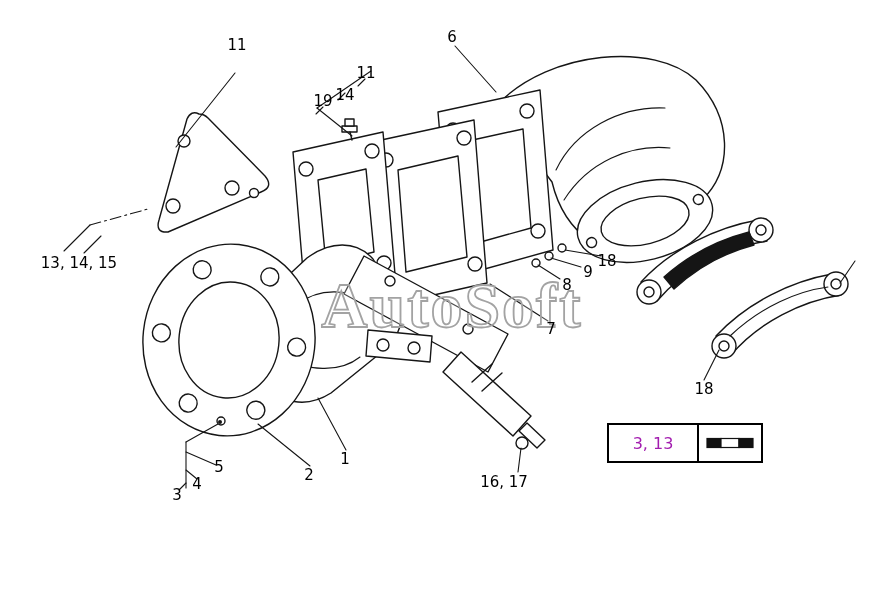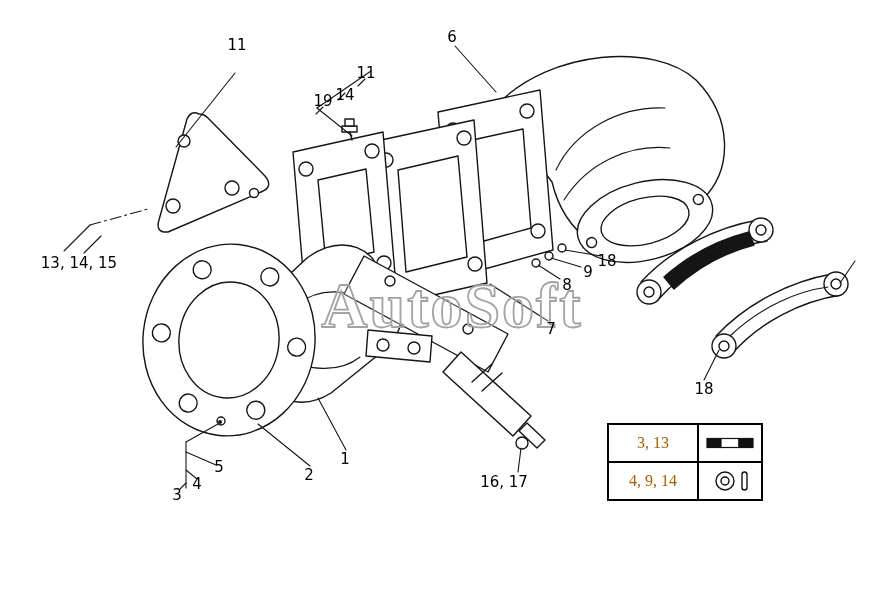--- a/index.html
+++ b/index.html
@@ -28,23 +28,22 @@
     left: 607px;
     top: 423px;
     border-collapse: collapse;
     background: #fff;
   }
   .legend td {
     border: 2px solid #000;
     text-align: center;
     vertical-align: middle;
     font-size: 16px;
-    color: #a16207;
+    color: #a21caf;
     padding: 0;
-    font-family: Liberation Serif, serif;
   }
   .legend .label-cell { width: 90px; height: 38px; }
   .legend .icon-cell  { width: 64px; }
   .legend .icon-cell svg { display: block; margin: 0 auto; }
 </style>
 </head>
 <body>
 
 <div class="page">
 
@@ -213,26 +212,16 @@
       <tr>
         <td class="label-cell">3, 13</td>
         <td class="icon-cell">
           <svg width="56" height="30">
             <rect x="5" y="10.5" width="14" height="9" fill="#111" stroke="#111" stroke-width="1.2"></rect>
             <rect x="19" y="10.5" width="18" height="9" fill="#fff" stroke="#111" stroke-width="1.2"></rect>
             <rect x="37" y="10.5" width="14" height="9" fill="#111" stroke="#111" stroke-width="1.2"></rect>
           </svg>
         </td>
       </tr>
-      <tr>
-        <td class="label-cell">4, 9, 14</td>
-        <td class="icon-cell">
-          <svg width="56" height="30">
-            <circle cx="23" cy="15" r="9" fill="#fff" stroke="#111" stroke-width="1.4"></circle>
-            <circle cx="23" cy="15" r="4" fill="#fff" stroke="#111" stroke-width="1.4"></circle>
-            <rect x="40" y="6" width="5" height="18" rx="2.5" fill="#fff" stroke="#111" stroke-width="1.4"></rect>
-          </svg>
-        </td>
-      </tr>
     </tbody>
   </table>
 
 </div>
 
 </body></html>

